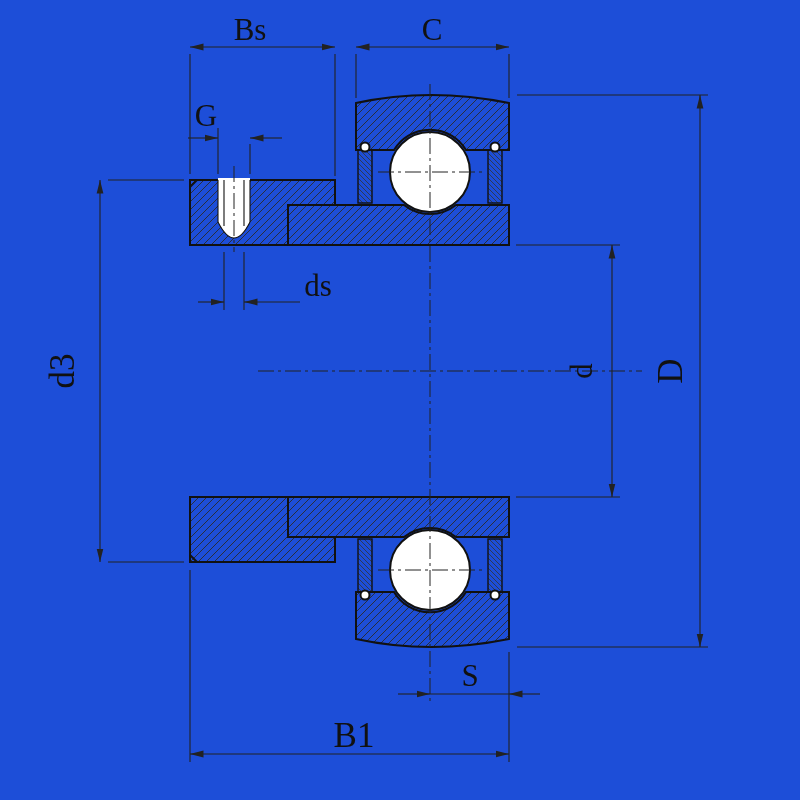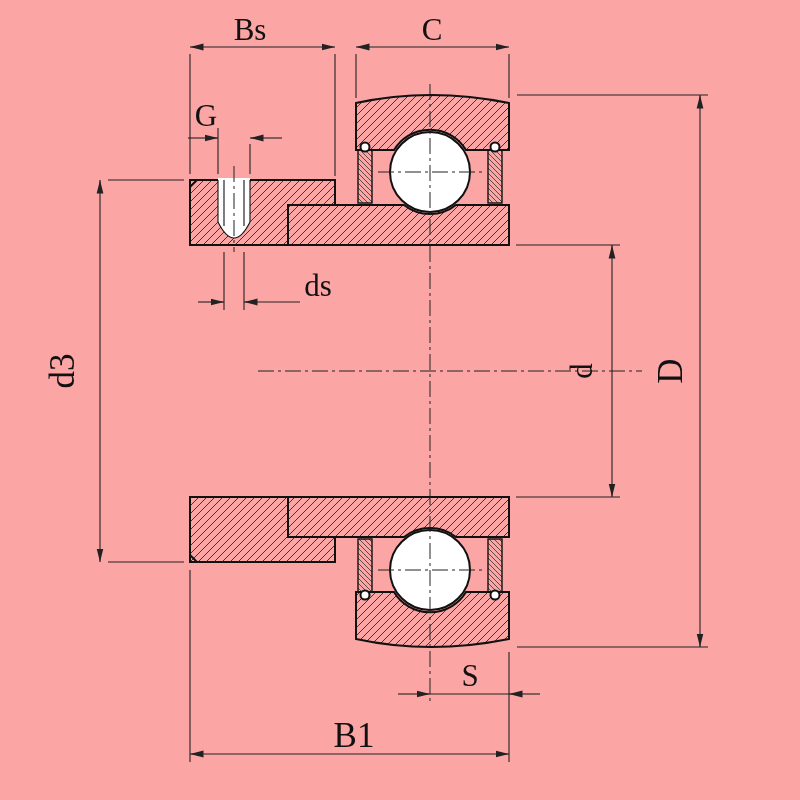--- a/index.html
+++ b/index.html
@@ -1,16 +1,16 @@
 <!DOCTYPE html>
 <html><head>
 <meta charset="utf-8">
 <style>
   html,body{margin:0;padding:0;background:#fff;}
-  .stage{width:800px;height:800px;background:#fca5a5;position:relative;}
+  .stage{width:800px;height:800px;background:#1d4ed8;position:relative;}
   text{font-family:"Liberation Serif", serif; fill:#111;}
   .lbl{font-size:31px;}
   .lbl-big{font-size:35px;}
   .part{stroke:#111;stroke-width:2;stroke-linejoin:miter;}
   .sealp{stroke:#111;stroke-width:1.4;}
   .white{fill:#ffffff;stroke:#111;stroke-width:2;}
   .edge{stroke:#111;stroke-width:2;fill:none;}
   .thin{stroke:#111;stroke-width:1.1;fill:none;}
   .dim{stroke:#222;stroke-width:1.1;fill:none;}
   .center{stroke:#222;stroke-width:1;fill:none;stroke-dasharray:16 4 3 4;}

